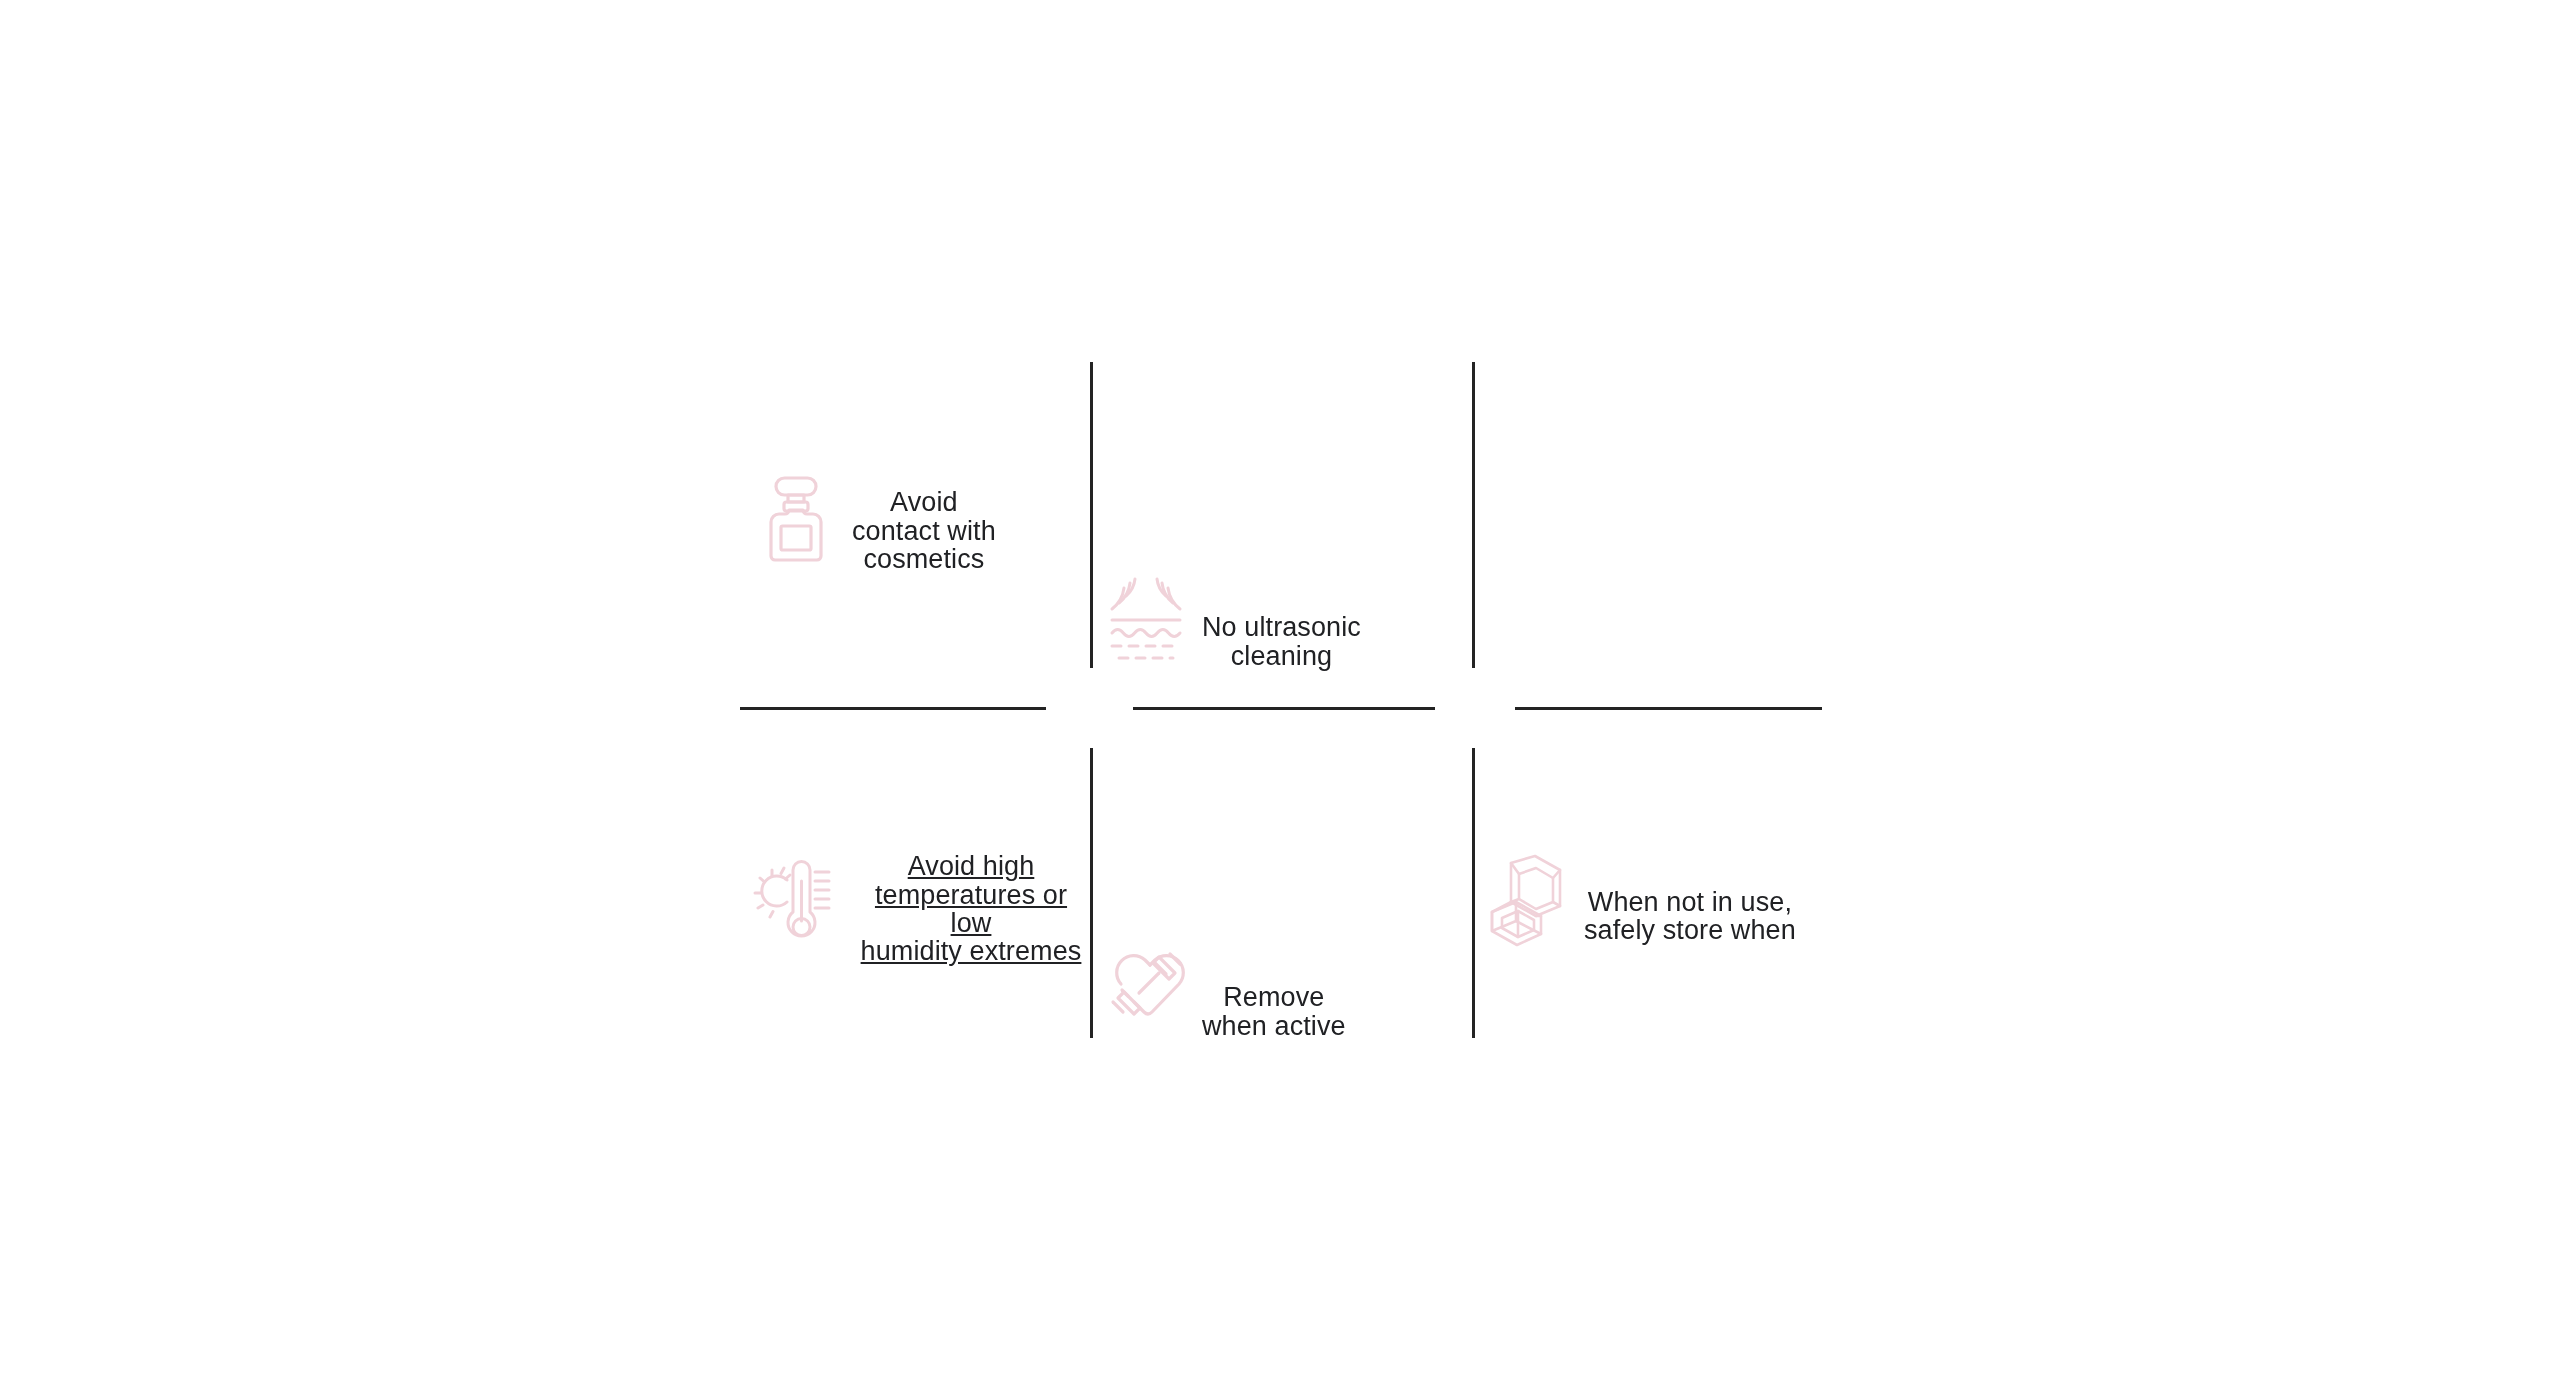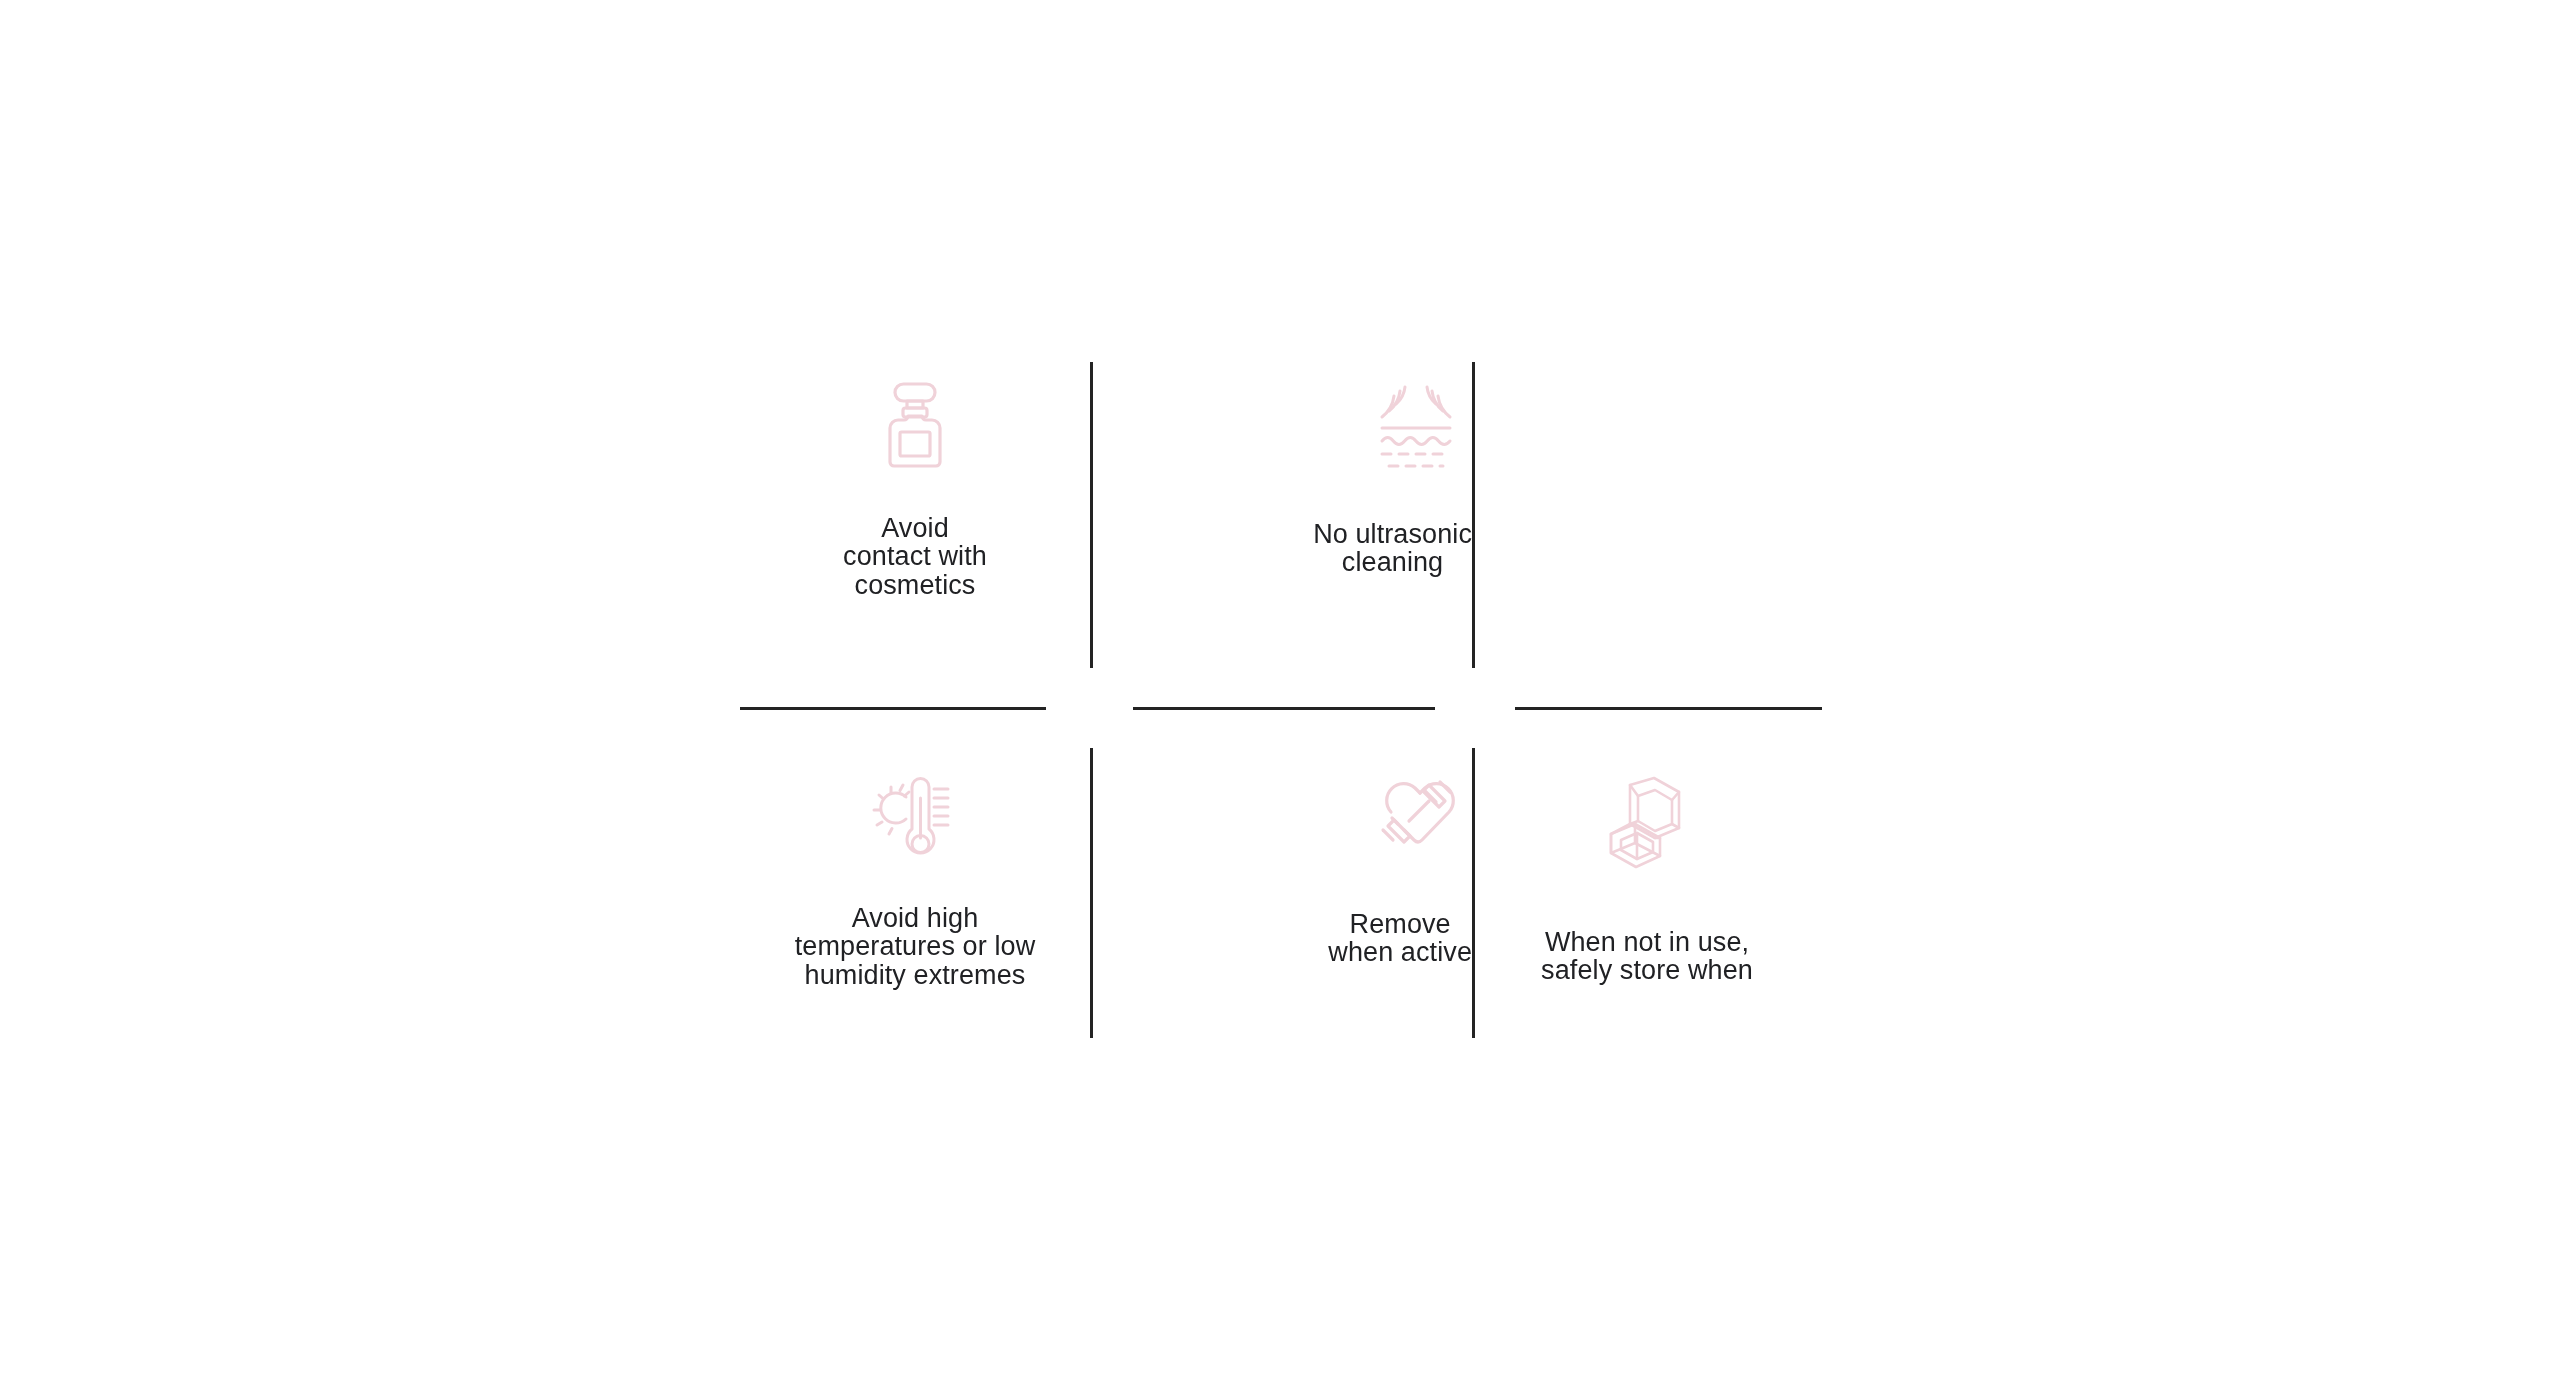--- a/index.html
+++ b/index.html
@@ -29,21 +29,21 @@
     width: 100%;
     display: flex;
   }
   .grid-row.row-top    { top: 0px;   height: 310px; }
   .grid-row.row-bottom { top: 388px; height: 292px; }
 
   .care-cell {
     position: relative;
     box-sizing: border-box;
     display: flex;
-    flex-direction: column;
+    flex-direction: row;
     align-items: center;
   }
 
   
   .col-1 { width: 350px; }
   .col-2 { width: 382px; align-items: flex-end; }
   .col-3 { width: 350px; }
 
   .cell-icon {
     display: block;
@@ -67,21 +67,21 @@
   .cell-c1 .cell-icon { margin-top: 10px; }
   .cell-c1 .cell-caption { margin-top: 32px; }
 
   .cell-c2 .cell-icon { margin-top: 18px; }
   .cell-c2 .cell-caption { margin-top: 42px; }
 
   .cell-c3 .cell-icon { margin-top: 8px; }
   .cell-c3 .cell-caption { margin-top: 30px; }
 
   .cell-c4 .cell-icon { margin-top: 14px; }
-  .cell-c4 .cell-caption { margin-top: 30px; }
+  .cell-c4 .cell-caption { margin-top: 30px; text-decoration: underline; }
 
   .cell-c5 .cell-icon { margin-top: 20px; }
   .cell-c5 .cell-caption { margin-top: 42px; }
 
   .cell-c6 .cell-icon { margin-top: 24px; }
   .cell-c6 .cell-caption { margin-top: 44px; }
 
   
   .divider-v {
     position: absolute;

